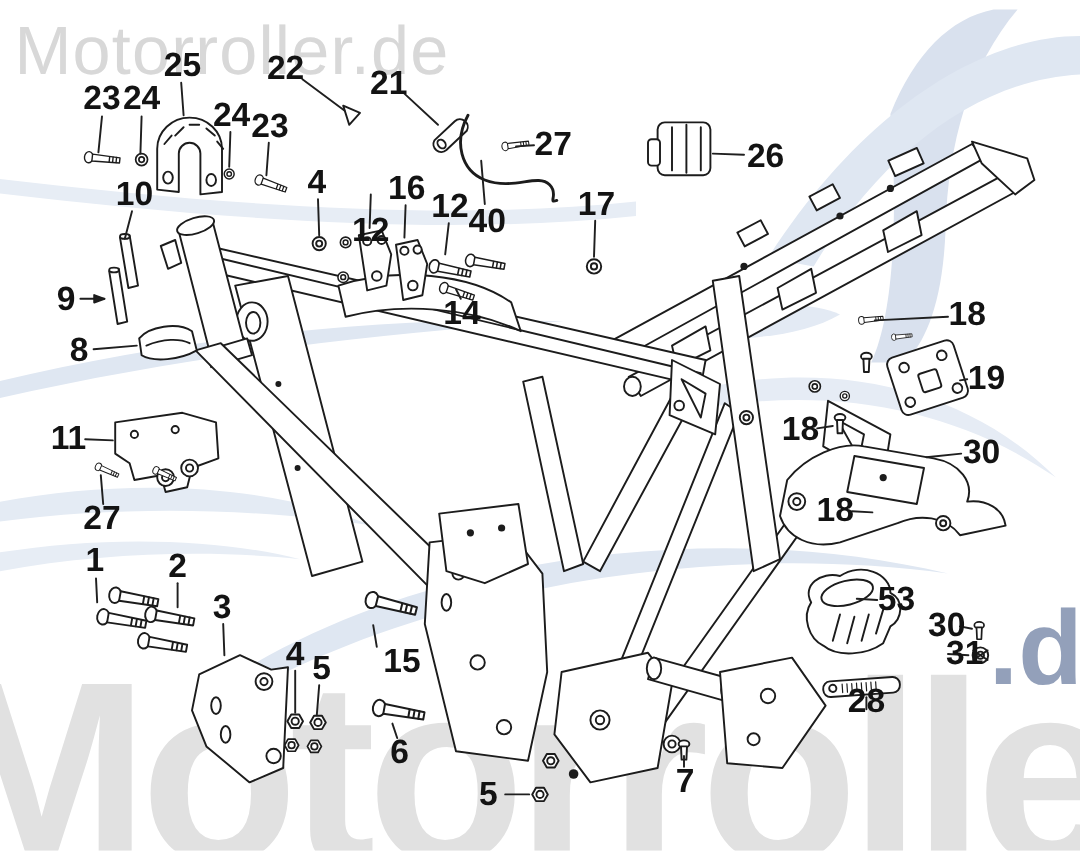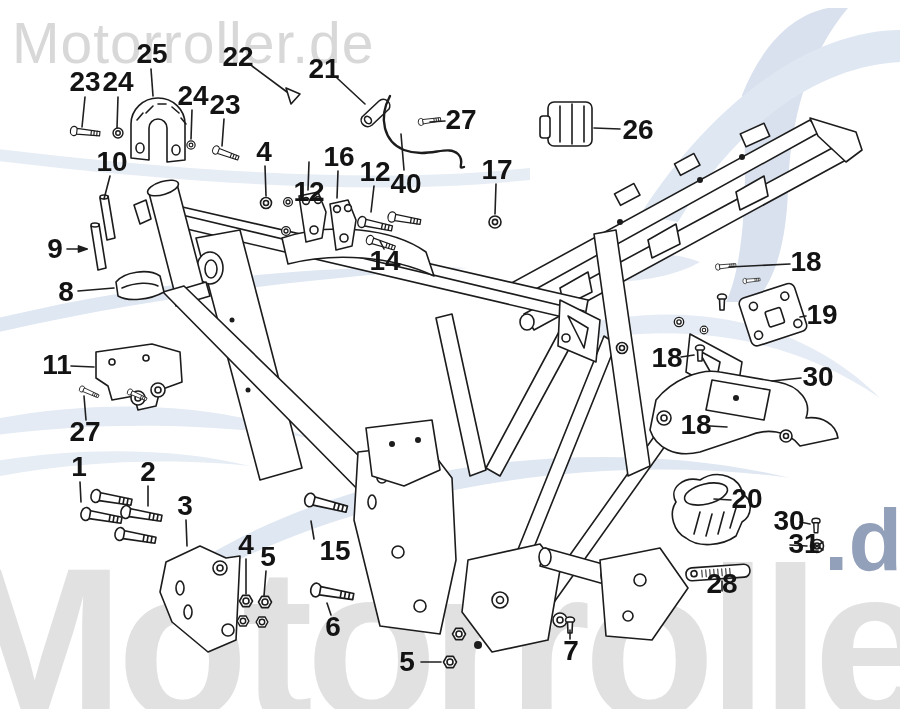--- a/index.html
+++ b/index.html
@@ -367,21 +367,21 @@
       <span class="callout" style="left: 806px; top: 262px;">18</span>
       <span class="callout" style="left: 822px; top: 315px;">19</span>
       <span class="callout" style="left: 57px; top: 365px;">11</span>
       <span class="callout" style="left: 667px; top: 358px;">18</span>
       <span class="callout" style="left: 818px; top: 377px;">30</span>
       <span class="callout" style="left: 85px; top: 432px;">27</span>
       <span class="callout" style="left: 696px; top: 425px;">18</span>
       <span class="callout" style="left: 79px; top: 467px;">1</span>
       <span class="callout" style="left: 148px; top: 472px;">2</span>
       <span class="callout" style="left: 185px; top: 506px;">3</span>
-      <span class="callout" style="left: 747px; top: 499px;">20</span>
+      <span class="callout" style="left: 747px; top: 499px;">53</span>
       <span class="callout" style="left: 789px; top: 521px;">30</span>
       <span class="callout" style="left: 776px; top: 544px; margin-left: 28px;">31</span>
       <span class="callout" style="left: 315px; top: 551px; margin-left: 20px;">15</span>
       <span class="callout" style="left: 246px; top: 545px;">4</span>
       <span class="callout" style="left: 268px; top: 557px;">5</span>
       <span class="callout" style="left: 722px; top: 584px;">28</span>
       <span class="callout" style="left: 333px; top: 627px;">6</span>
       <span class="callout" style="left: 407px; top: 662px;">5</span>
       <span class="callout" style="left: 571px; top: 651px;">7</span>
     </div>

